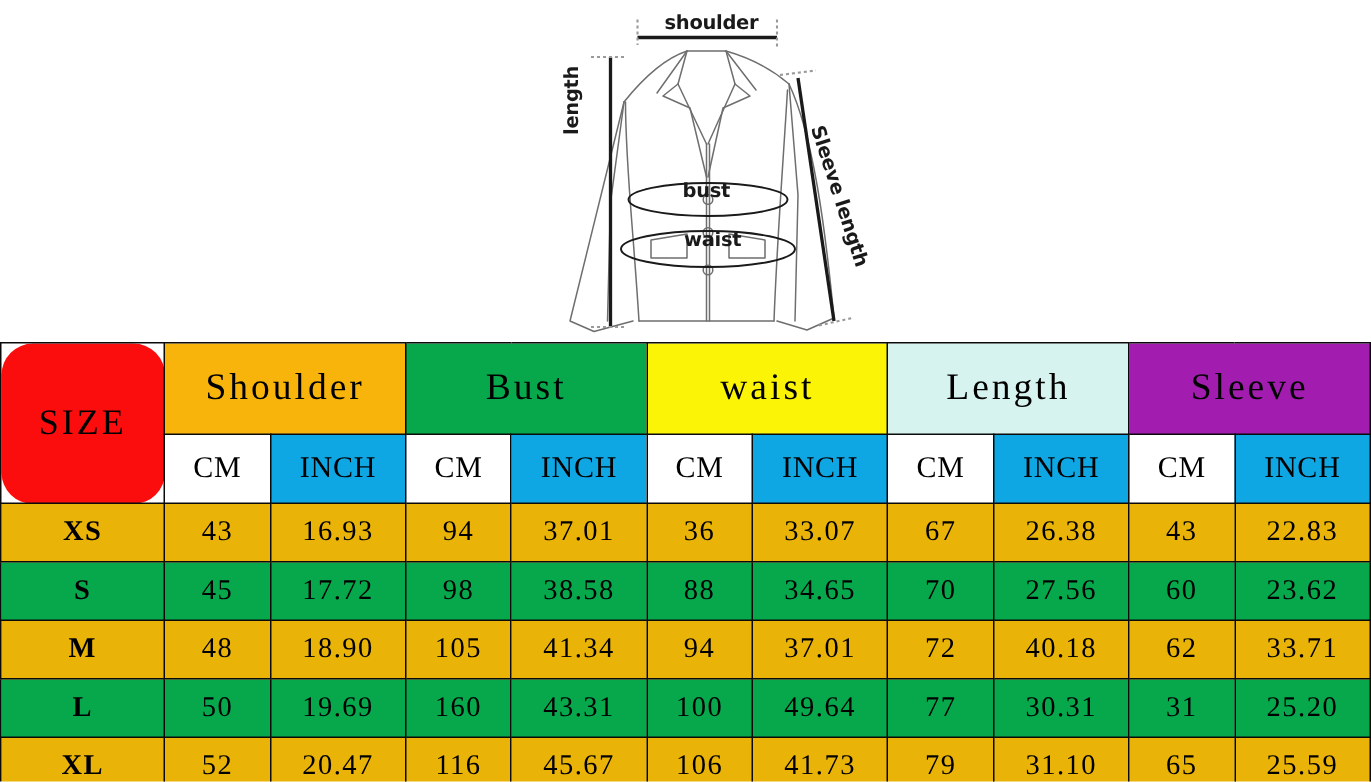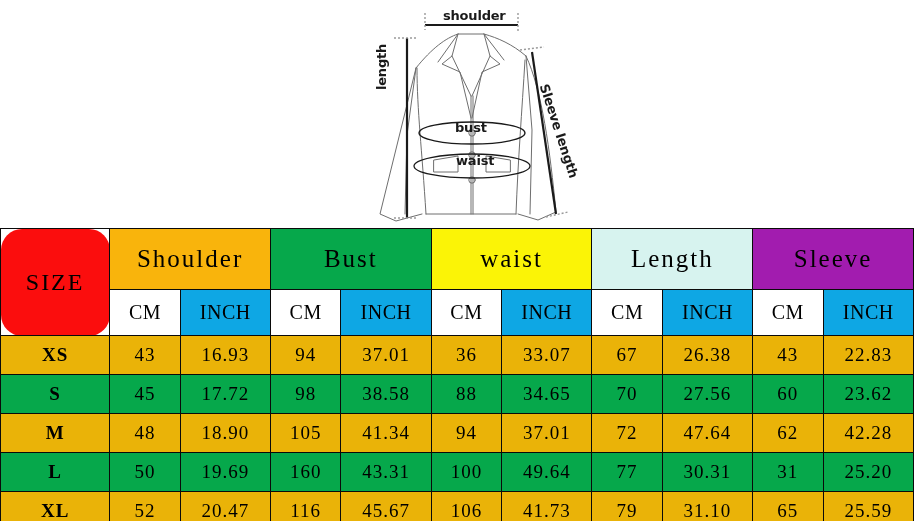--- a/index.html
+++ b/index.html
@@ -253,23 +253,23 @@
       </tr>
       <tr class="data-row row-white">
         <td class="size-cell">M</td>
         <td>48</td>
         <td>18.90</td>
         <td>105</td>
         <td>41.34</td>
         <td>94</td>
         <td>37.01</td>
         <td>72</td>
-        <td>47.64</td>
+        <td>40.18</td>
         <td>62</td>
-        <td>42.28</td>
+        <td>33.71</td>
       </tr>
       <tr class="data-row row-green">
         <td class="size-cell">L</td>
         <td>50</td>
         <td>19.69</td>
         <td>160</td>
         <td>43.31</td>
         <td>100</td>
         <td>49.64</td>
         <td>77</td>

